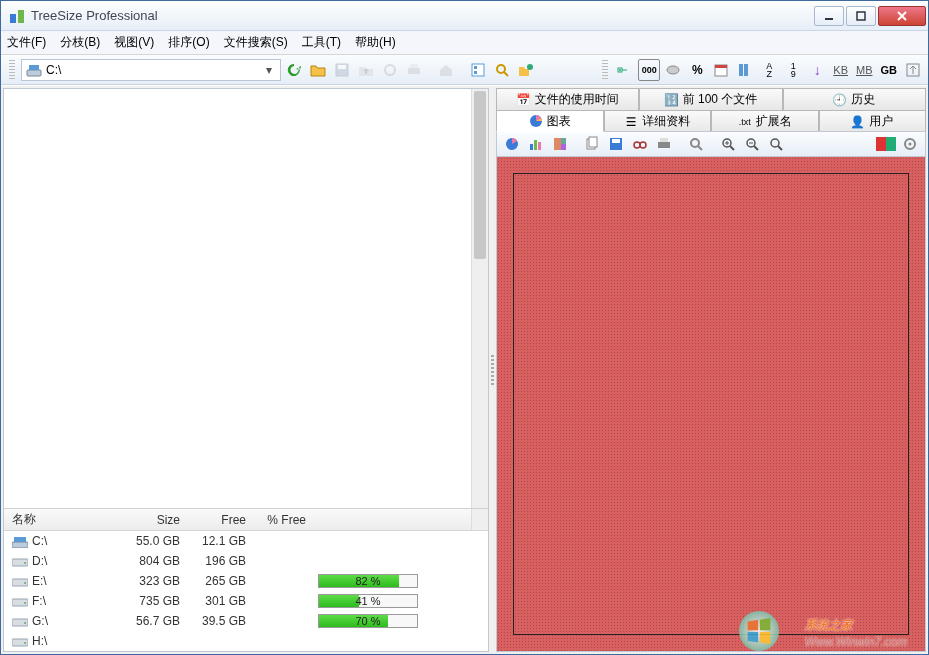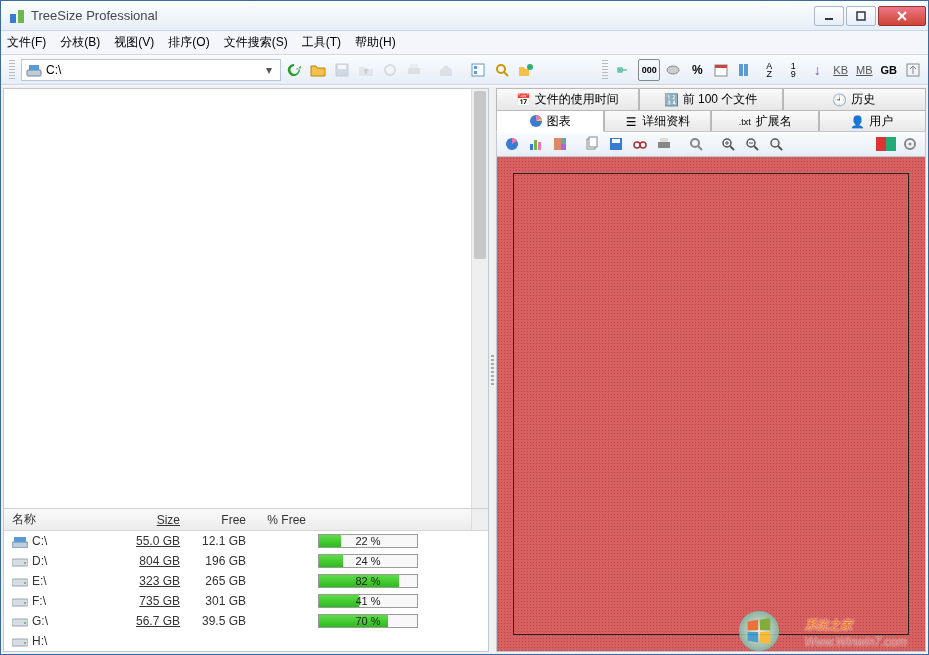--- a/index.html
+++ b/index.html
@@ -31,21 +31,21 @@
 .client { flex: 1; display: flex; background: #f0f0f0; border-top: 1px solid #fff; }
 .left-pane { width: 486px; display: flex; flex-direction: column; border: 1px solid #c0c8d4; margin: 2px 1px 2px 2px; background: #fff; }
 .tree-area { flex: 1; background: #fff; position: relative; }
 .tree-scroll { position: absolute; right: 0; top: 0; bottom: 0; width: 17px; background: #efefef; border-left: 1px solid #ddd; }
 .tree-scroll .thumb { position: absolute; left: 2px; right: 2px; background: #c7c7c7; border-radius: 2px; }
 
 .drive-table { border-top: 1px solid #d0d0d0; }
 .dt-header { display: flex; height: 22px; align-items: center; background: linear-gradient(#fafafa,#ececec); border-bottom: 1px solid #d6d6d6; font-size: 12px; color: #333; }
 .dt-header div { padding: 0 8px; }
 .col-name { width: 118px; }
-.col-size { width: 66px; text-align: right; text-decoration: underline; }
+.col-size { width: 66px; text-align: right; }
 .col-free { width: 66px; text-align: right; }
 .col-pct  { width: 60px; text-align: right; }
 .col-bar  { flex: 1; padding-left: 4px !important; }
 .dt-row { display: flex; height: 20px; align-items: center; font-size: 12px; color: #333; }
 .dt-row div { padding: 0 8px; }
 .drive-icon { width: 16px; height: 12px; display: inline-block; margin-right: 4px; vertical-align: middle; }
 .bar { height: 14px; border: 1px solid #9a9a9a; width: 100px; position: relative; background: #f8f8f8; display: flex; align-items: center; }
 .bar-fill { position: absolute; left: 0; top: 0; bottom: 0; background: linear-gradient(#5fdc49,#2dbb1d); }
 .bar-label { position: relative; width: 100%; text-align: center; font-size: 11px; color: #222; }
 
@@ -244,41 +244,29 @@
         </div>
         <div id="drive-rows">
             <div class="dt-row">
               <div class="col-name"><span class="drive-icon"><svg width="16" height="12">
                     <rect x="0" y="6" width="16" height="6" rx="1" fill="#bcd" stroke="#789"></rect>
                     <rect x="2" y="1" width="12" height="5" fill="#5a9bd5"></rect>
                   </svg></span>C:\</div>
               <div class="col-size">55.0 GB</div>
               <div class="col-free">12.1 GB</div>
               <div class="col-pct"></div>
-              <div class="col-bar">
-                <div class="bar">
-                  <div class="bar-fill" style="width:22%;"></div>
-                  <div class="bar-label">22 %</div>
-                </div>
-              </div>
             </div>
             <div class="dt-row">
               <div class="col-name"><span class="drive-icon"><svg width="16" height="12">
                     <rect x="0" y="3" width="16" height="7" rx="1" fill="#d8dde4" stroke="#9aa5b4"></rect>
                     <circle cx="13" cy="7" r="1" fill="#6a6"></circle>
                   </svg></span>D:\</div>
               <div class="col-size">804 GB</div>
               <div class="col-free">196 GB</div>
               <div class="col-pct"></div>
-              <div class="col-bar">
-                <div class="bar">
-                  <div class="bar-fill" style="width:24%;"></div>
-                  <div class="bar-label">24 %</div>
-                </div>
-              </div>
             </div>
             <div class="dt-row">
               <div class="col-name"><span class="drive-icon"><svg width="16" height="12">
                     <rect x="0" y="3" width="16" height="7" rx="1" fill="#d8dde4" stroke="#9aa5b4"></rect>
                     <circle cx="13" cy="7" r="1" fill="#6a6"></circle>
                   </svg></span>E:\</div>
               <div class="col-size">323 GB</div>
               <div class="col-free">265 GB</div>
               <div class="col-pct"></div>
               <div class="col-bar">

